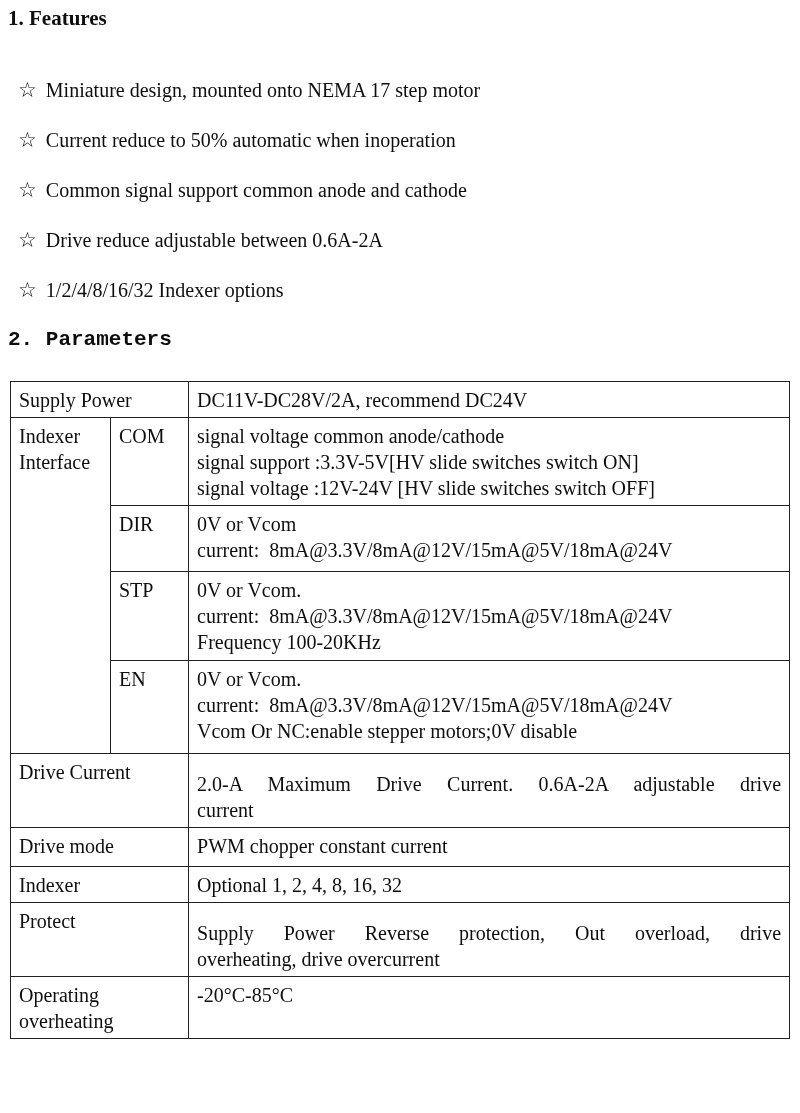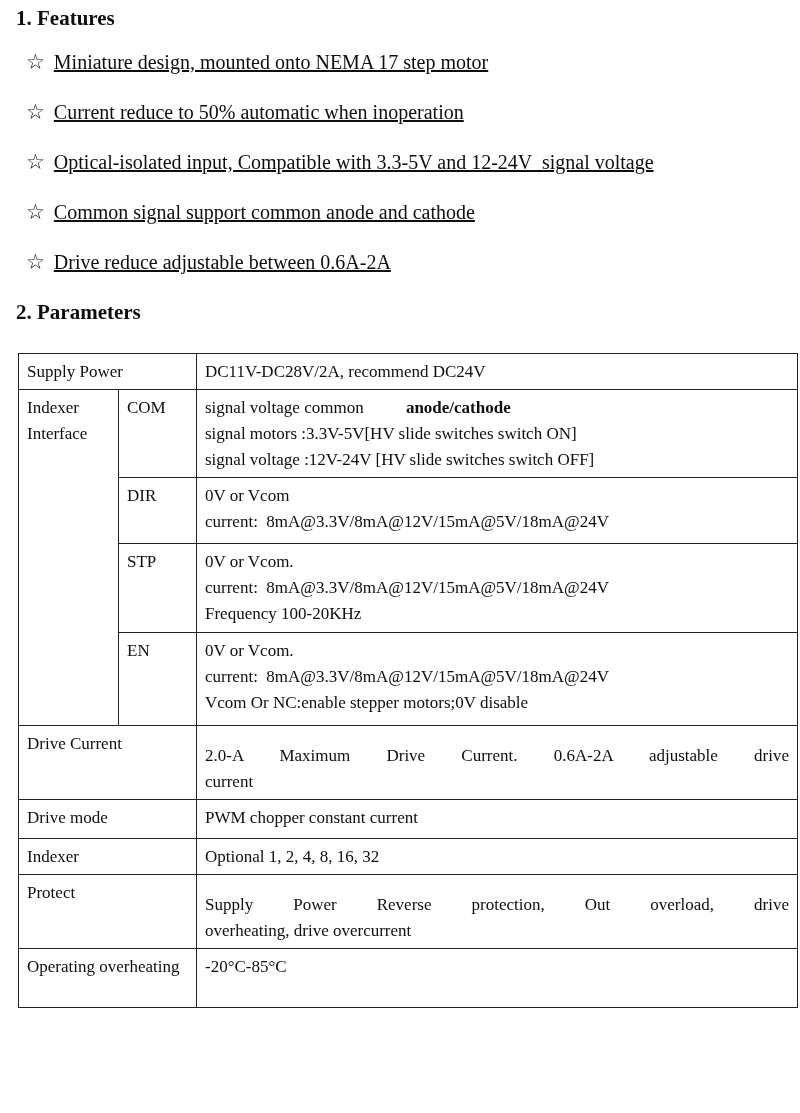--- a/index.html
+++ b/index.html
@@ -8,71 +8,71 @@
     padding: 0;
     background: #ffffff;
     width: 800px;
     height: 1113px;
     font-family: "Liberation Serif", "DejaVu Serif", serif;
     color: #0e0e0e;
   }
   .page {
     width: 800px;
     height: 1113px;
-    padding: 0 16px;
+    padding: 0 8px;
     overflow: hidden;
   }
   .heading {
     font-size: 21px;
     line-height: 24px;
     font-weight: bold;
     margin: 0;
   }
   .heading.features { margin-top: 6px; }
-  .heading.parameters { margin-top: 5px; }
+  .heading.parameters { margin-top: 5px; font-family: Liberation Mono, monospace; }
 
-  .features-list { margin-top: 20px; text-decoration: underline; }
+  .features-list { margin-top: 48px; }
   .feature-item {
     font-size: 20px;
     line-height: 24px;
     margin-bottom: 26px;
     padding-left: 10px;
     white-space: pre-wrap;
   }
   .star {
     font-family: "DejaVu Sans", sans-serif;
     font-size: 21px;
     margin-right: 9px;
     display: inline-block;
   }
 
   table.params {
     border-collapse: collapse;
     table-layout: fixed;
     width: 779px;
     margin: 29px 0 0 2px;
-    font-size: 17px;
+    font-size: 20px;
     border-radius: 26px;
   }
   table.params td {
     border: 1px solid #222222;
     vertical-align: top;
     padding: 5px 8px 4px 8px;
     line-height: 26px;
     overflow: hidden;
   }
   td.group-label { padding-top: 30px; }
   .cell-line { white-space: pre-wrap; }
   .cell-line.just {
     white-space: normal;
     text-align: justify;
     text-align-last: justify;
     margin-top: 12px;
   }
-  .bold { font-weight: bold; margin-left: 38px; }
+  .bold { font-weight: normal; }
 
   tr.r-supply td   { height: 35px; }
   tr.r-com td      { height: 87px; }
   tr.r-dir td      { height: 66px; }
   tr.r-stp td      { height: 89px; font-family: Liberation Serif, serif; }
   tr.r-en td       { height: 93px; }
   tr.r-drivecur td { height: 60px; }
   tr.r-drivemode td{ height: 39px; }
   tr.r-indexer td  { height: 36px; }
   tr.r-protect td  { height: 61px; }
@@ -81,23 +81,23 @@
 </head>
 <body>
 
 <div class="page">
 
   <h1 class="heading features">1. Features</h1>
 
   <div class="features-list">
     <div class="feature-item"><span class="star">☆</span><span>Miniature design, mounted onto NEMA 17 step motor</span></div>
     <div class="feature-item"><span class="star">☆</span><span>Current reduce to 50% automatic when inoperation</span></div>
-    <div class="feature-item"><span class="star">☆</span><span>Optical-isolated input, Compatible with 3.3-5V and 12-24V  signal voltage</span></div>
     <div class="feature-item"><span class="star">☆</span><span>Common signal support common anode and cathode</span></div>
     <div class="feature-item"><span class="star">☆</span><span>Drive reduce adjustable between 0.6A-2A</span></div>
+    <div class="feature-item"><span class="star">☆</span><span>1/2/4/8/16/32 Indexer options</span></div>
   </div>
 
   <h2 class="heading parameters">2. Parameters</h2>
 
   <table class="params">
     <colgroup>
       <col style="width:100px">
       <col style="width:78px">
       <col style="width:601px">
     </colgroup>
@@ -107,21 +107,21 @@
         <td>
             <div class="cell-line">DC11V-DC28V/2A, recommend DC24V</div>
           </td>
       </tr>
 
       <tr class="r-com">
         <td rowspan="4" class="group-label">Indexer Interface</td>
         <td>COM</td>
         <td>
           <div class="cell-line"><span>signal voltage common </span><span class="bold">anode/cathode</span></div>
-          <div class="cell-line">signal motors :3.3V-5V[HV slide switches switch ON]</div>
+          <div class="cell-line">signal support :3.3V-5V[HV slide switches switch ON]</div>
           <div class="cell-line">signal voltage :12V-24V [HV slide switches switch OFF]</div>
         </td>
       </tr>
 
       <tr class="r-dir">
         <td>DIR</td>
         <td>
           <div class="cell-line">0V or Vcom</div>
           <div class="cell-line">current:  8mA@3.3V/8mA@12V/15mA@5V/18mA@24V</div>
         </td>

